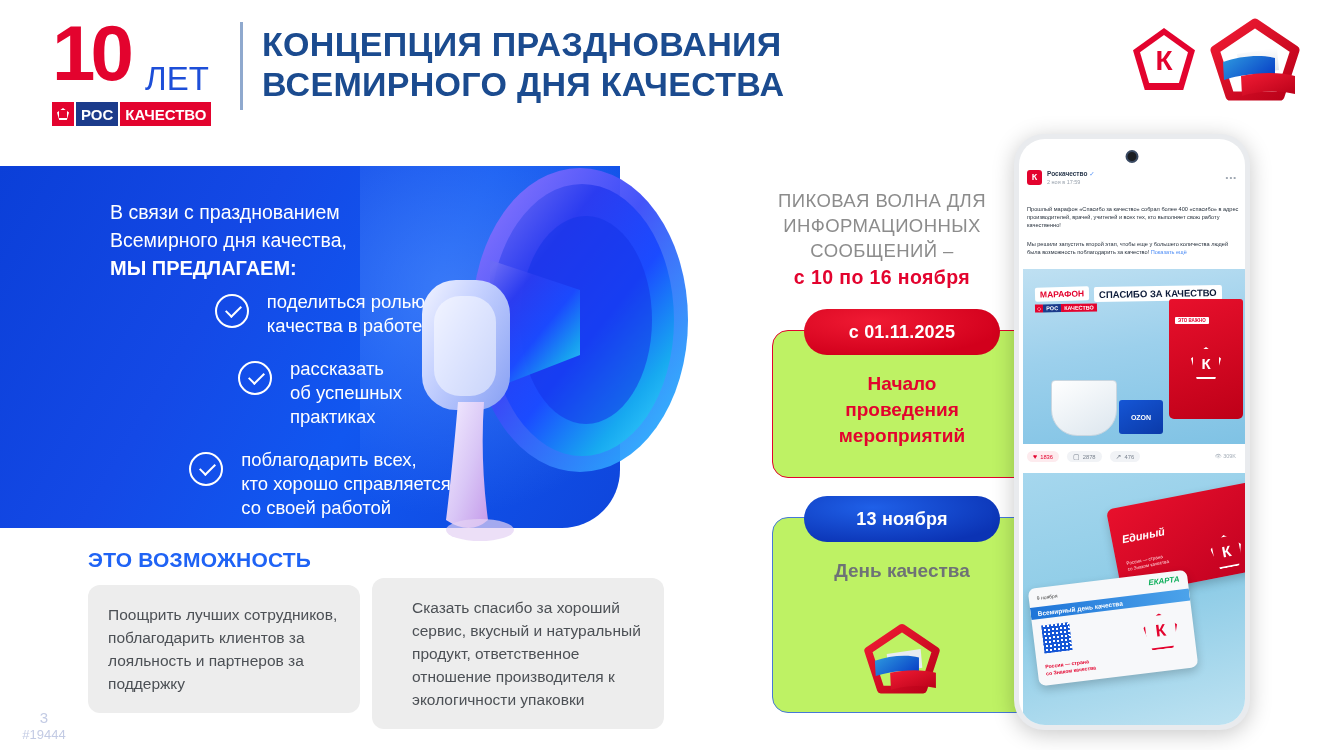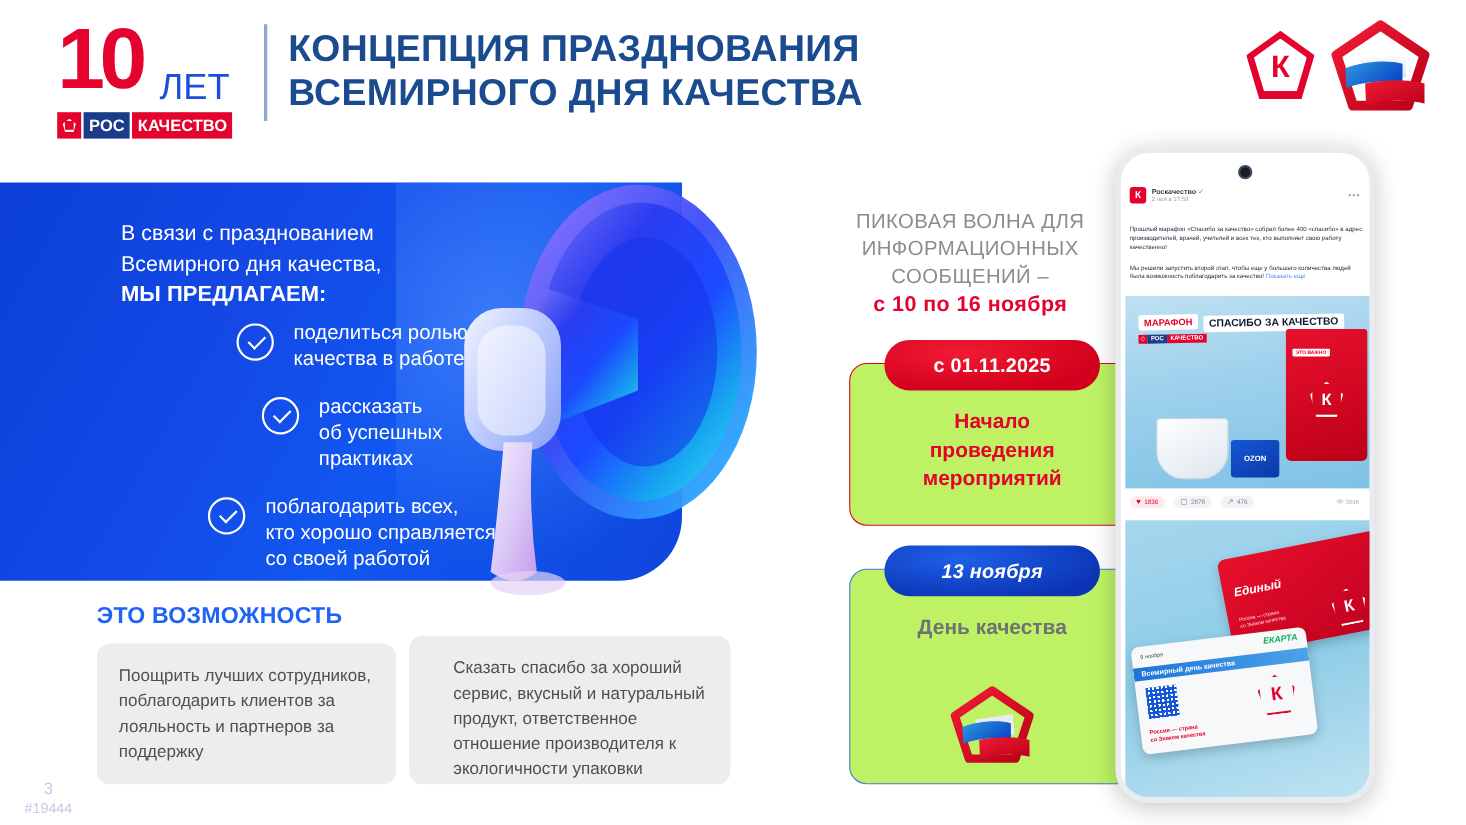--- a/index.html
+++ b/index.html
@@ -100,21 +100,21 @@
   
   #opportunity-title {
     position:absolute; left:88px; top:548px;
     font-size:21px; font-weight:bold; color:#1F63F5; letter-spacing:0.2px;
   }
   .gray-card {
     position:absolute; background:#EDEDED; border-radius:12px;
     color:#4C5055; font-size:15.5px; line-height:23px; padding:18px 20px;
   }
   #card-1 { left:88px; top:585px; width:272px; height:128px; }
-  #card-2 { left:372px; top:578px; width:292px; height:135px;padding-left:40px; }
+  #card-2 { left:372px; top:578px; width:292px; height:151px;padding-left:40px; }
 
   
   #wave-heading {
     position:absolute; left:748px; top:188px; width:268px; text-align:center;
     color:#8C8C8C; font-size:18.5px; line-height:25px; letter-spacing:0.4px;
   }
   #wave-heading .red { color:#E3032E; font-weight:bold; font-size:19.5px; display:block; margin-top:2px; }
 
   .event-card {
     position:absolute; width:260px; background:#bef264; border-radius:16px;
@@ -122,21 +122,21 @@
   #event-card-1 { left:772px; top:330px; height:148px; border:1.6px solid #E3032E; }
   #event-card-2 { left:772px; top:517px; height:196px; border:1.6px solid #4678D8; }
 
   .event-pill {
     position:absolute; left:50%; transform:translateX(-50%); top:-22px;
     width:196px; height:46px; border-radius:23px;
     display:flex; align-items:center; justify-content:center;
     color:#ffffff; font-size:18px; font-weight:bold; letter-spacing:0.2px;
   }
   .pill-red  { background:radial-gradient(ellipse at 35% 25%,#F01A33 0%,#D2001C 75%); }
-  .pill-blue { background:radial-gradient(ellipse at 35% 25%,#1F60E8 0%,#0B33B4 80%);font-style:italic; }
+  .pill-blue { background:radial-gradient(ellipse at 35% 25%,#1F60E8 0%,#0B33B4 80%); }
 
   .event-body {
     position:absolute; left:0; right:0; top:40px; text-align:center;
     font-size:19px; font-weight:bold; line-height:26px;
   }
   #event-card-1 .event-body { color:#E3032E; }
   #event-card-2 .event-body { color:#6E7276; }
   #event-logo { position:absolute; left:50%; transform:translateX(-50%); top:105px; width:78px; height:74px; }
 
   

